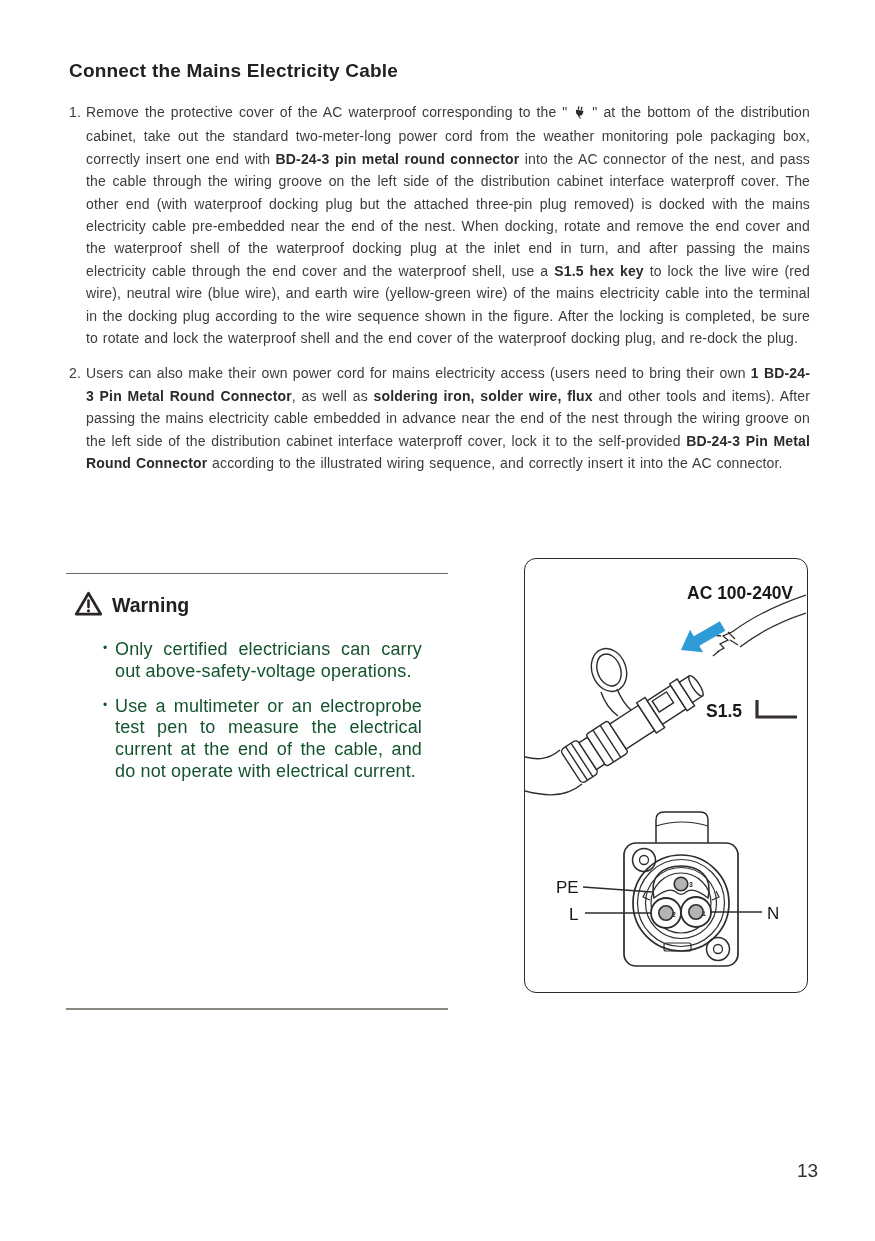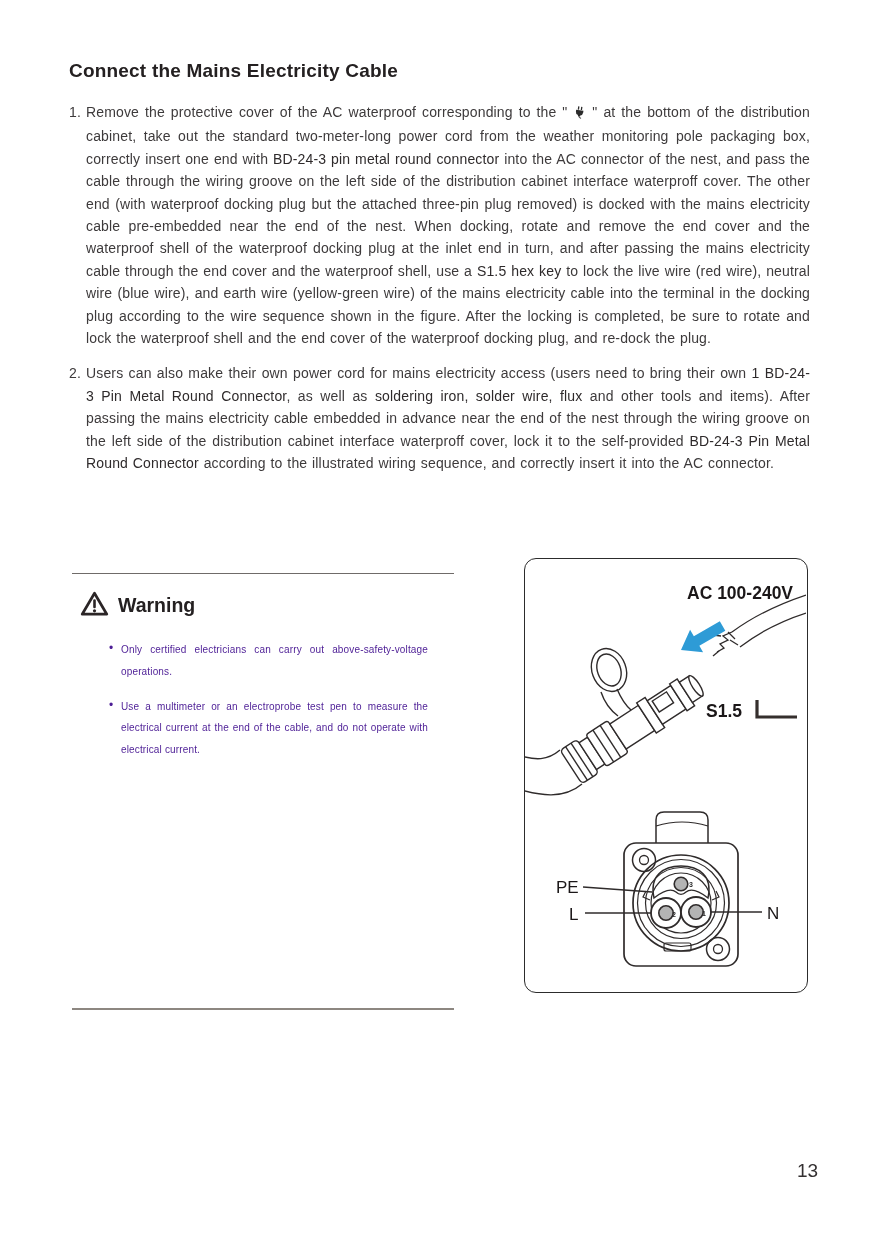--- a/index.html
+++ b/index.html
@@ -12,33 +12,33 @@
     font-size:19px; font-weight:bold; color:#242021; letter-spacing:.2px;
   }
   .intro {
     position:absolute; left:69px; top:101px; width:741px;
     font-size:14px; line-height:22.4px; letter-spacing:.15px; word-spacing:.8px;
     text-align:justify; color:#3d3a3b;
   }
   .list-item { position:relative; padding-left:17px; }
   .list-item + .list-item { margin-top:13px; }
   .list-marker { position:absolute; left:0; top:0; }
-  .term { font-weight:normal; color:#2e2a2b; }
+  .term { font-weight:bold; color:#2e2a2b; }
 
   .warning-box {
-    position:absolute; left:72px; top:573px; width:382px; height:437px;
+    position:absolute; left:66px; top:573px; width:382px; height:437px;
     box-sizing:border-box;
     border-top:1.5px solid #6f6b69; border-bottom:2.5px solid #8d8781;
   }
   .warning-head { display:flex; align-items:center; gap:8px; margin:16px 0 0 7px; }
   .warning-title { font-size:19.5px; font-weight:bold; color:#242021; }
   .warning-list {
     margin:18px 0 0 37px; padding:0; width:319px; list-style:none;
-    font-size:10px; line-height:21.8px; letter-spacing:.15px;
-    text-align:justify; color:#4c1d95;
+    font-size:18px; line-height:21.8px; letter-spacing:.15px;
+    text-align:justify; color:#14532d;
   }
   .warning-list li { position:relative; padding-left:12px; margin-bottom:13px; }
   .warning-list li::before { content:"•"; position:absolute; left:0; top:-1px; font-size:12px; }
 
   .figure-box {
     position:absolute; left:524px; top:558px; width:284px; height:435px;
     box-sizing:border-box; border:1.5px solid #2c2c2c; border-radius:12px;
   }
   .fig-art { position:absolute; left:0; top:0; width:281px; height:432px; }
   .fig-label-bold { font-family:"Liberation Sans",sans-serif; font-size:17.5px; font-weight:bold; fill:#1b1718; }

